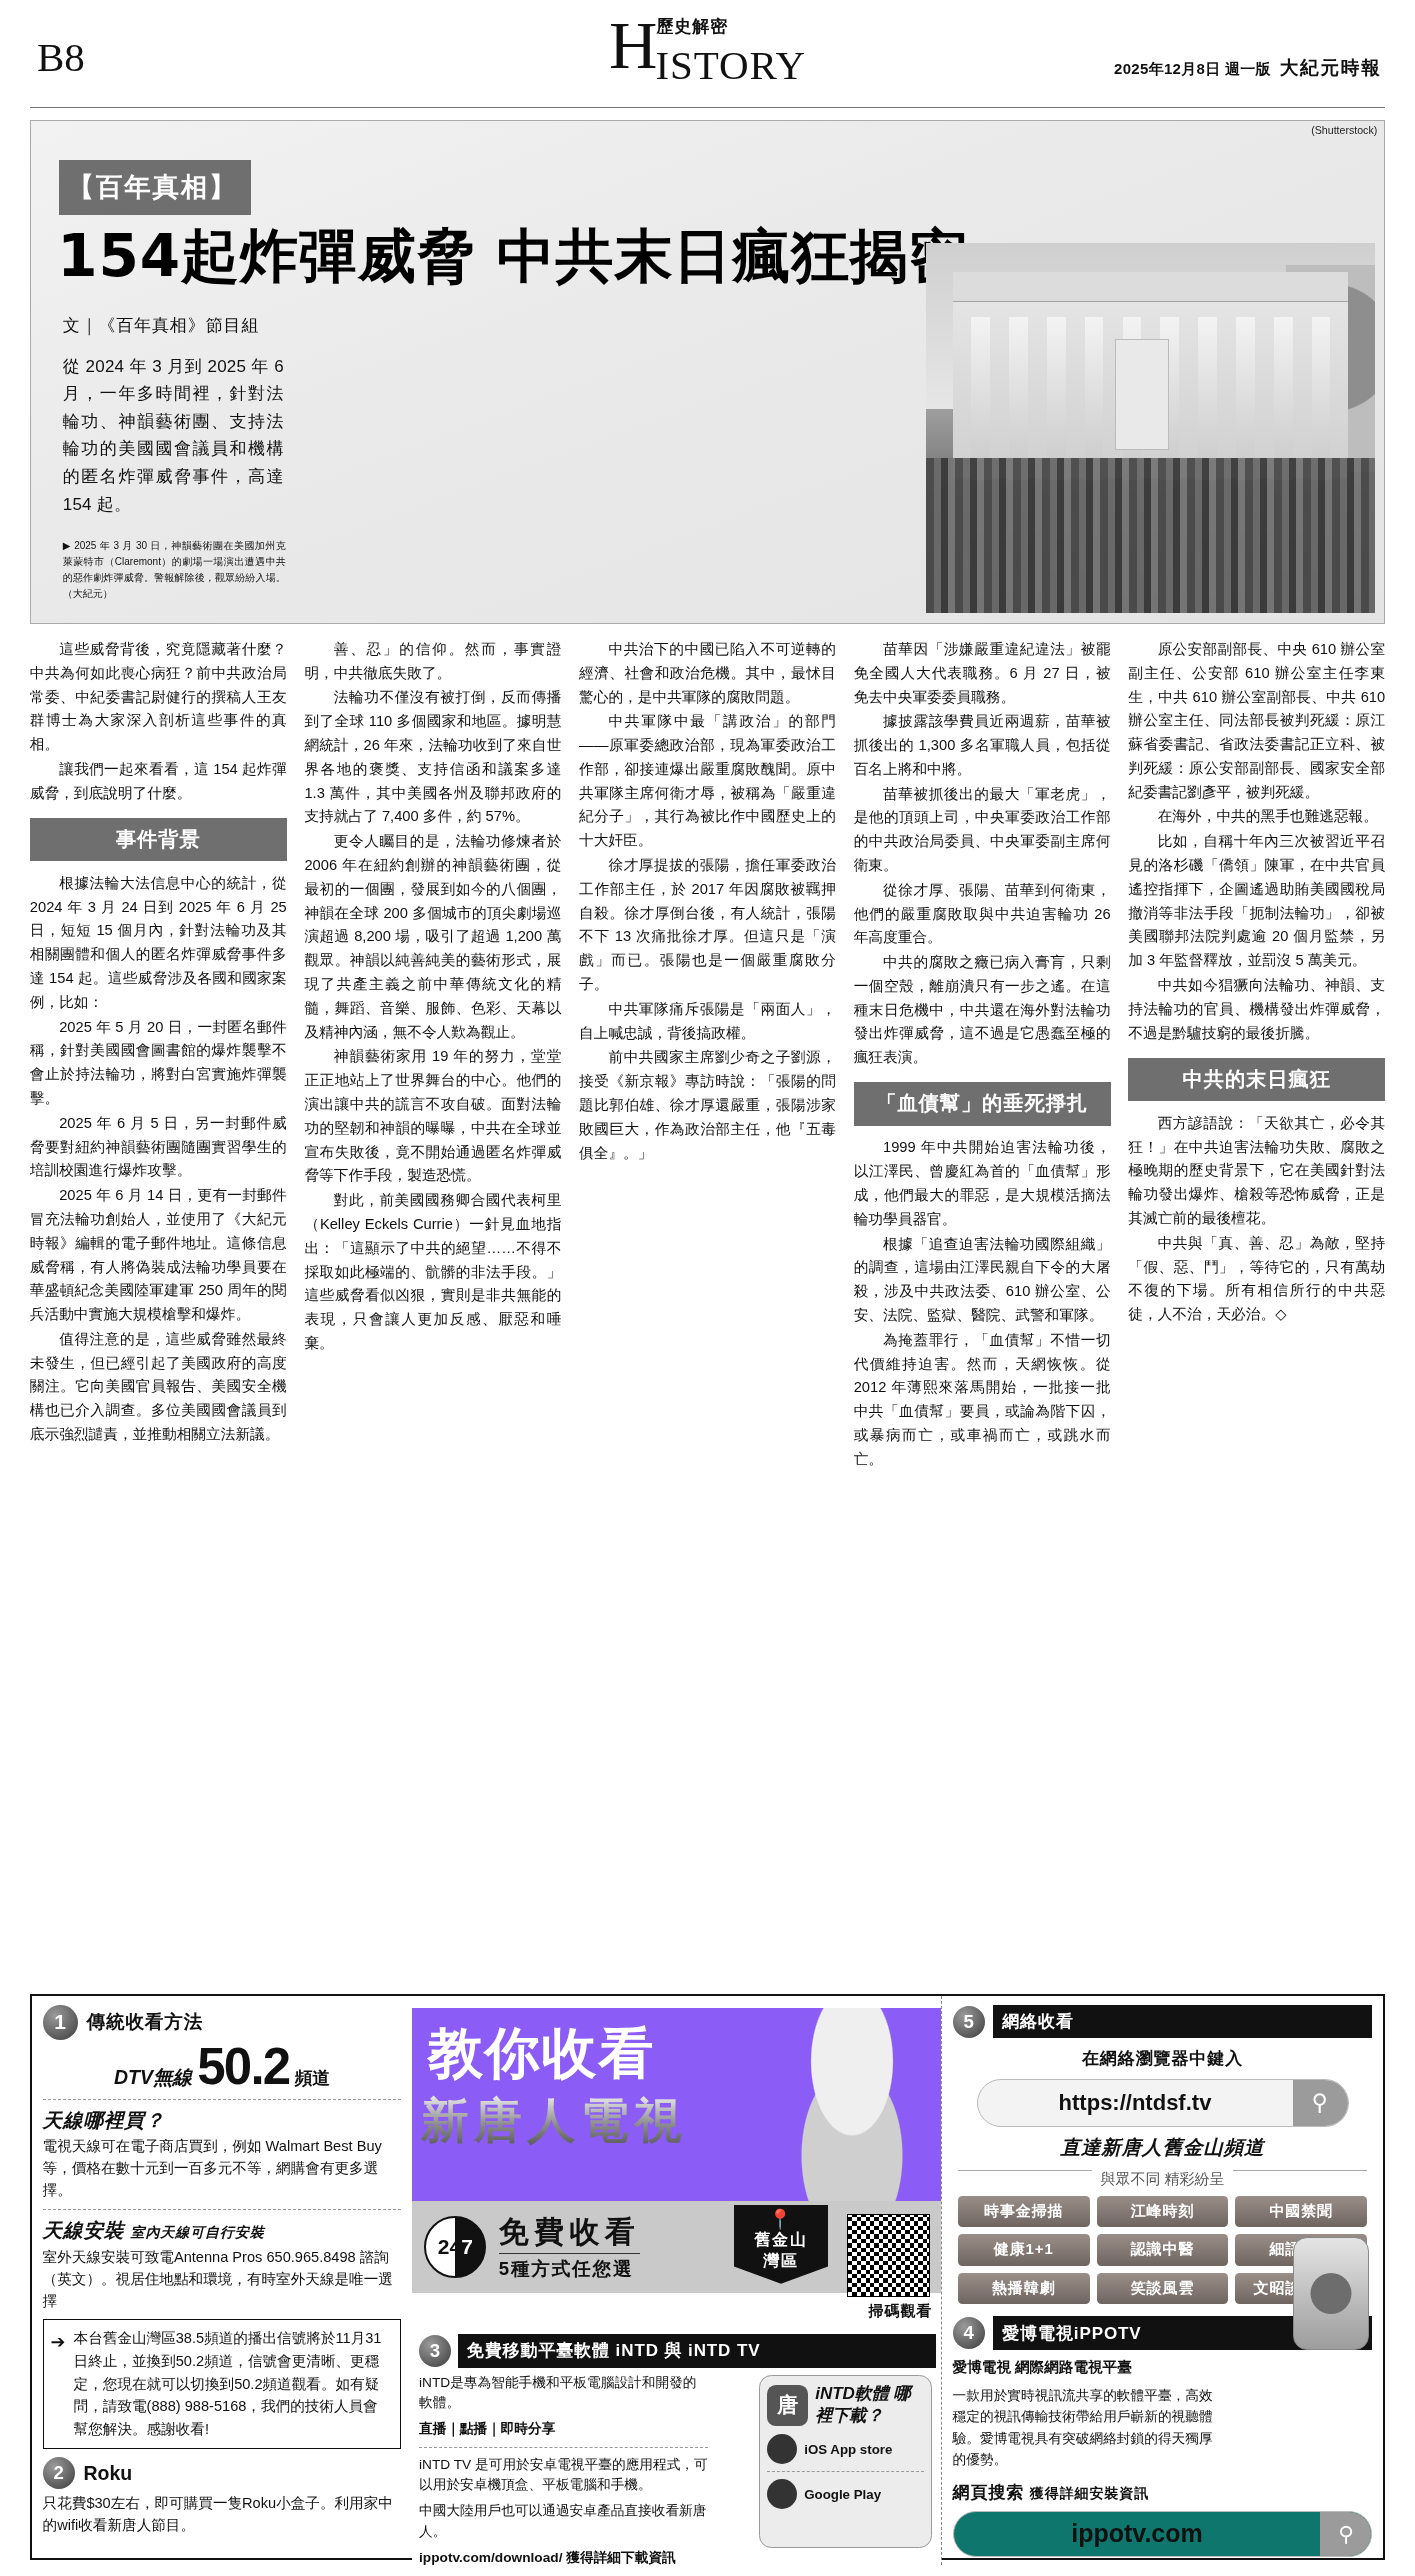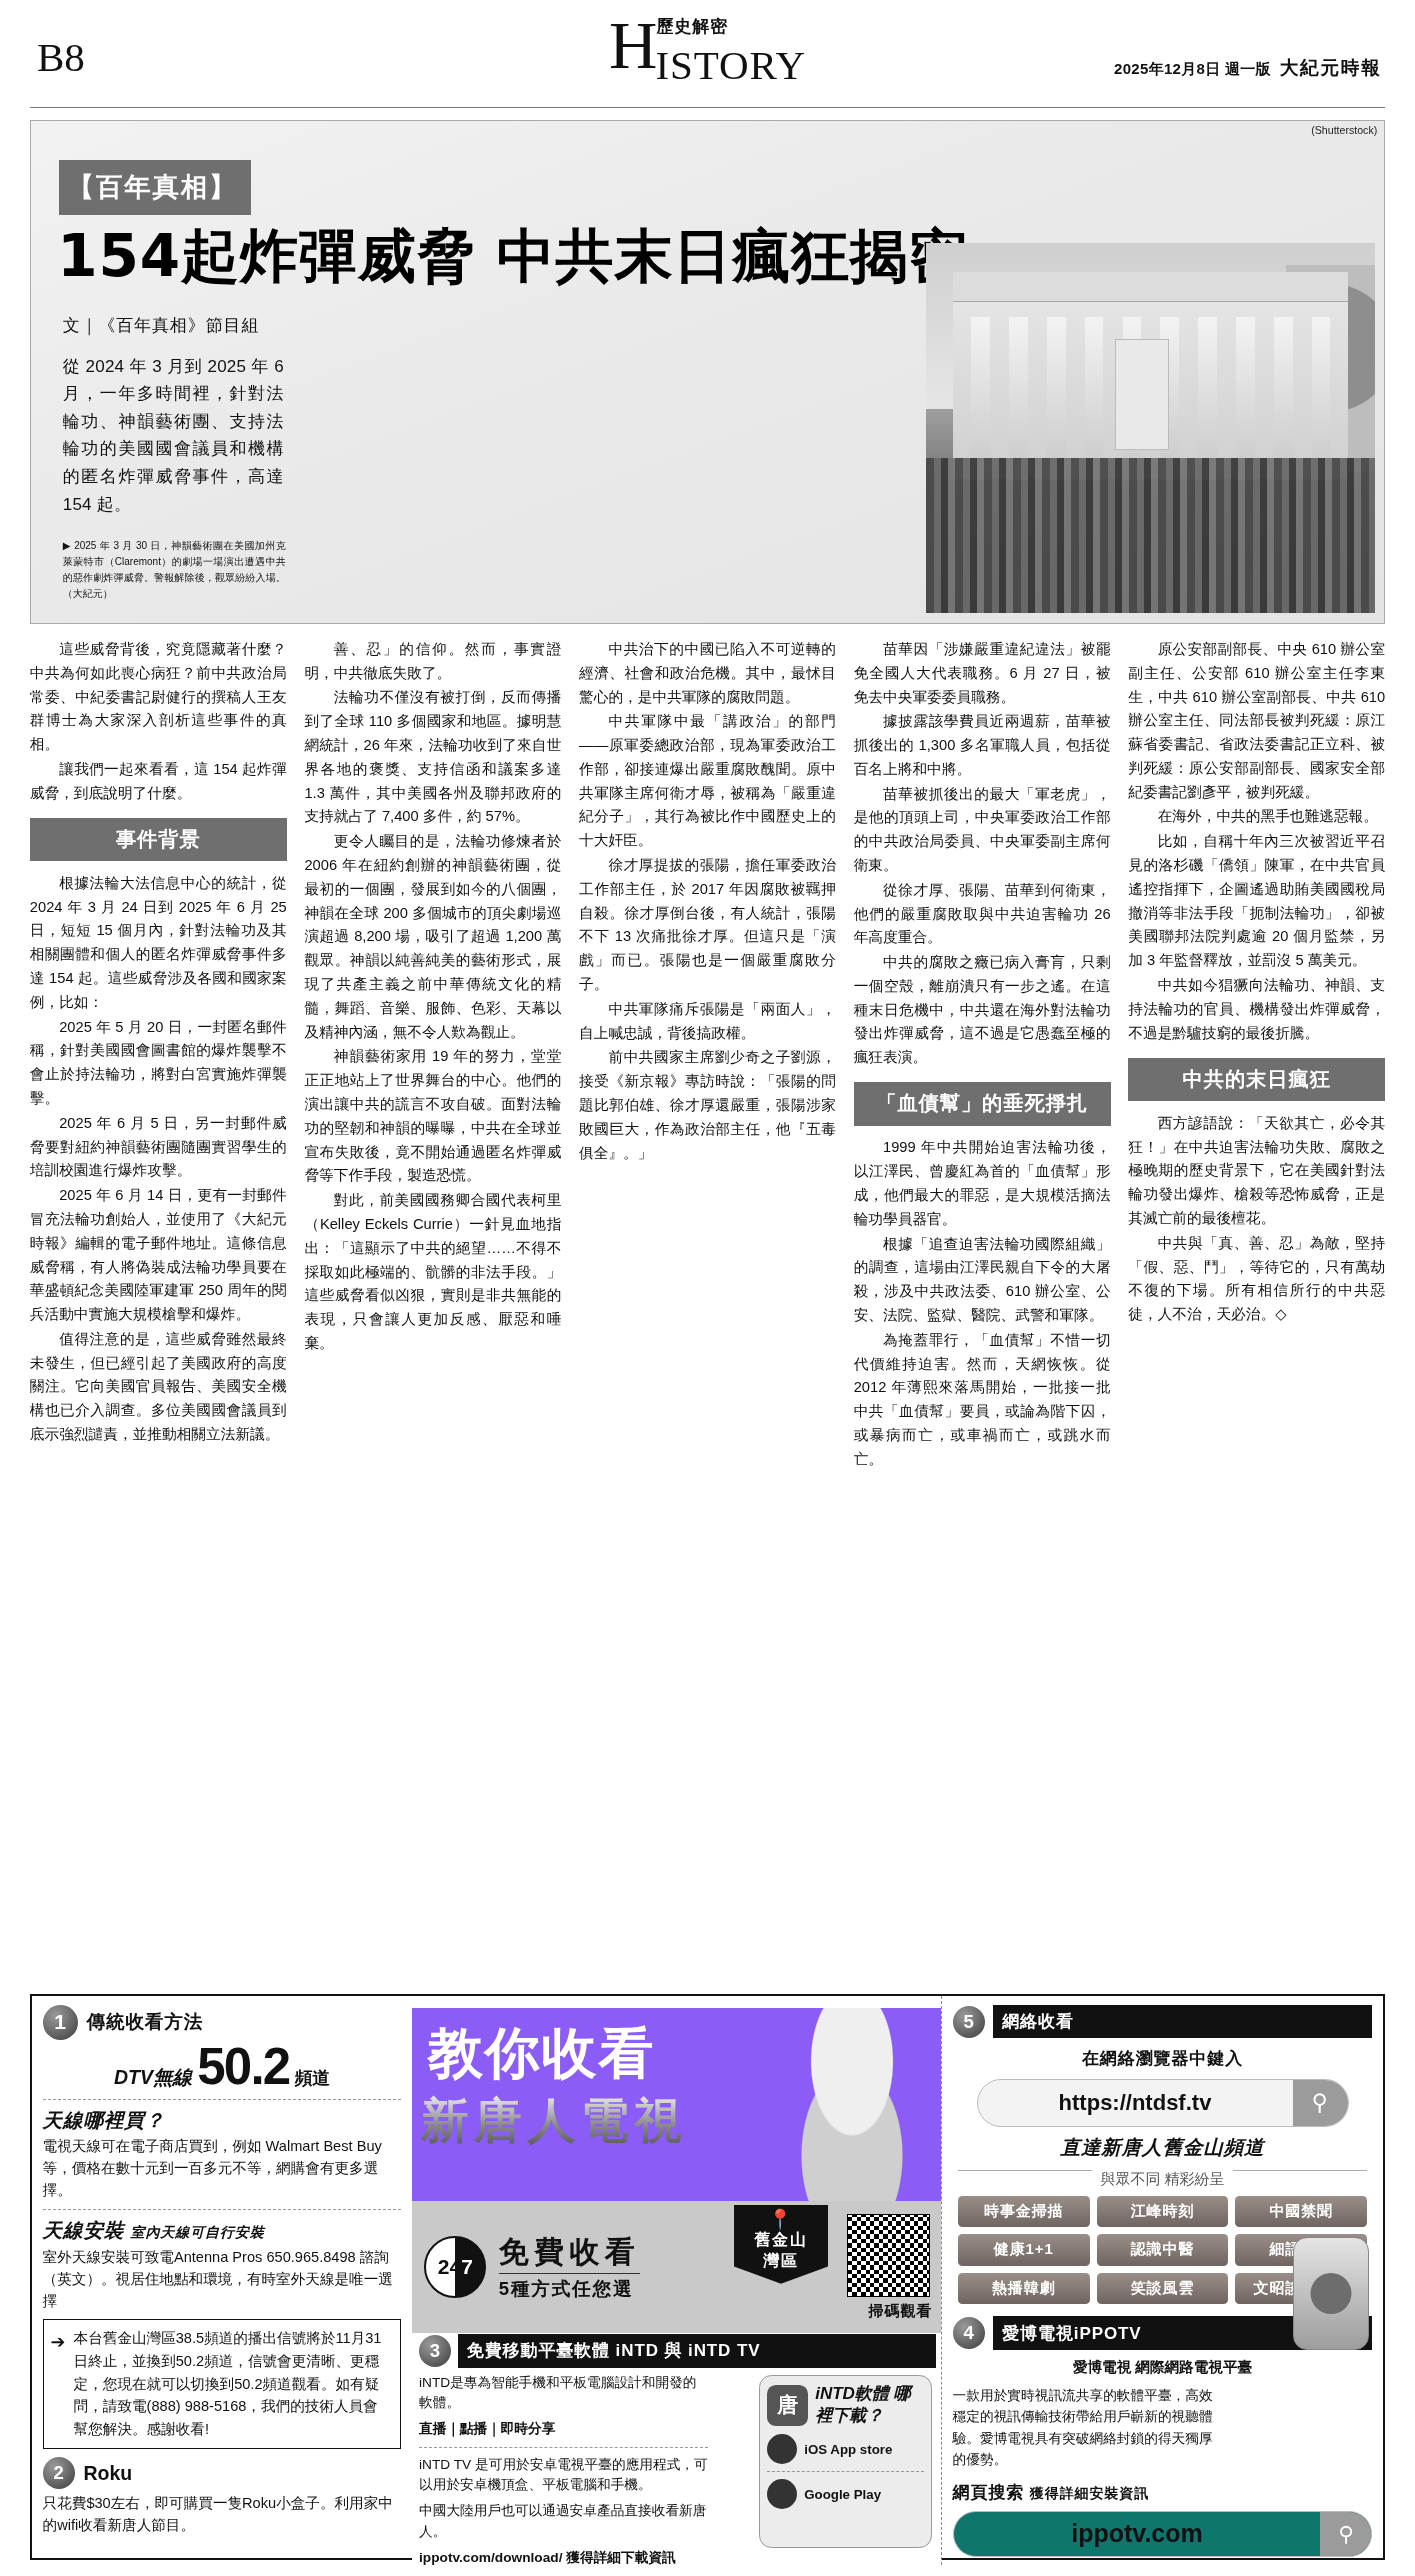--- a/index.html
+++ b/index.html
@@ -187,21 +187,21 @@
     background: linear-gradient(#ffffff, #8d8d8d 55%, #4b4b4b);
     -webkit-background-clip: text; background-clip:text; color: transparent;
     font-family:"DejaVu Sans", sans-serif;
   }
   .ad-person {
     position:absolute; right:5.3px; top:0px; width:168px; height:205px;
     background: radial-gradient(ellipse at 50% 26%, #efefef 0 34%, transparent 35%),
                 radial-gradient(ellipse at 50% 72%, #cfcfcf 0 42%, transparent 43%);
   }
   .ad-free {
-    position:absolute; left:0; right:0; top:205px; height:132px; background:#c9c9c9;
+    position:absolute; left:0; right:0; top:205px; height:92px; background:#c9c9c9;
     display:flex; align-items:center; gap:12.4px; padding:0 12.4px;
   }
   .ic247 {
     width:62px; height:62px; border-radius:50%; border:2.7px solid #111;
     background: linear-gradient(90deg,#fff 0 50%, #111 50% 100%);
     color:#111; display:flex; align-items:center; justify-content:center;
     font-size:21px; font-weight:900; flex:none;
   }
   .ic247 span:last-child { color:#fff; }
   .free-t { font-size:30px; font-weight:900; letter-spacing:5.3px; }
@@ -497,21 +497,21 @@
         <div class="chip">熱播韓劇</div>
         <div class="chip">笑談風雲</div>
         <div class="chip">文昭談古論今</div>
       </div>
 
       <div class="ad4">
         <div class="ad-title-row">
           <div class="ad-num sm">4</div>
           <div class="ad-blackbar">愛博電視iPPOTV</div>
         </div>
-        <div class="ad4-lead" style="margin-top:7px;text-align:center;">愛博電視
+        <div class="ad4-lead" style="margin-top:7px;">愛博電視
 網際網路電視平臺</div>
         <div class="ad4-body">一款用於實時視訊流共享的軟體平臺，高效穩定的視訊傳輸技術帶給用戶嶄新的視聽體驗。愛博電視具有突破網絡封鎖的得天獨厚的優勢。</div>
         <div class="remote"></div>
         <div class="ar-search">
           <span>網頁搜索</span>
           <span style="font-size:14px;font-weight:700;">獲得詳細安裝資訊</span>
         </div>
         <div class="urlbar2">
           <div class="u">ippotv.com</div>
           <div class="s">⚲</div>

